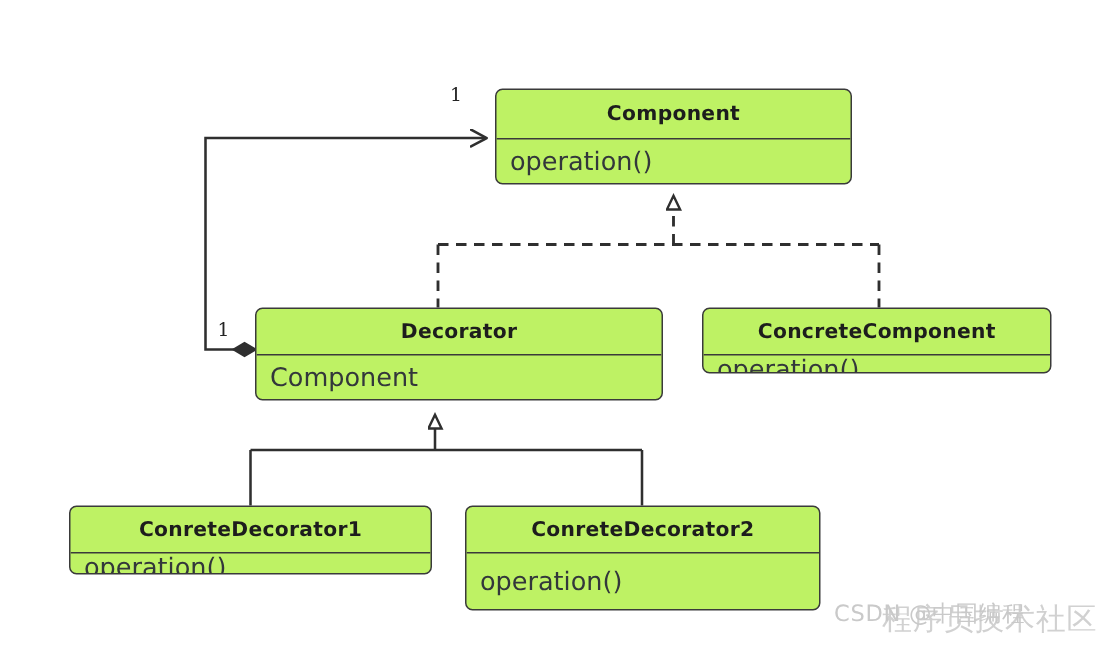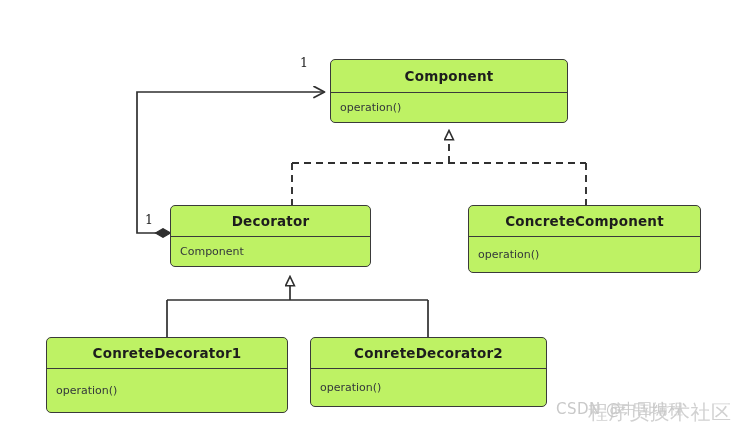--- a/index.html
+++ b/index.html
@@ -46,21 +46,21 @@
     color: #1d1d1d;
     letter-spacing: 0.2px;
     border-bottom: 1.6px solid #3a3a3a;
     box-sizing: border-box;
   }
   .uml-attrs {
     flex: 1 1 auto;
     display: flex;
     align-items: center;
     padding-left: 9px;
-    font-size: 11px;
+    font-size: 17px;
     color: #33373b;
     box-sizing: border-box;
   }
   .mult-label {
     position: absolute;
     font-size: 12.5px;
     color: #242424;
     font-family: "DejaVu Serif", "Liberation Serif", serif;
   }
   .watermark {
@@ -114,31 +114,31 @@
       <path d="M 167 300 L 167 337" fill="none" stroke="#2f2f2f" stroke-width="1.7" stroke-linecap="butt"></path>
       <path d="M 428 300 L 428 337" fill="none" stroke="#2f2f2f" stroke-width="1.7" stroke-linecap="butt"></path>
     </g>
   </svg>
 
   <div class="uml-class" id="box-component" style="left:330px; top:59px; width:238px; height:64px;">
     <div class="uml-name" style="height:33px;">Component</div>
     <div class="uml-attrs">operation()</div>
   </div>
 
-  <div class="uml-class" id="box-decorator" style="left:170px; top:205px; width:201px; height:62px;">
+  <div class="uml-class" id="box-decorator" style="left:170px; top:205px; width:272px; height:62px;">
     <div class="uml-name" style="height:31px;">Decorator</div>
     <div class="uml-attrs">Component</div>
   </div>
 
-  <div class="uml-class" id="box-concrete-component" style="left:468px; top:205px; width:233px; height:68px;">
+  <div class="uml-class" id="box-concrete-component" style="left:468px; top:205px; width:233px; height:44px;">
     <div class="uml-name" style="height:31px;">ConcreteComponent</div>
     <div class="uml-attrs">operation()</div>
   </div>
 
-  <div class="uml-class" id="box-conrete-decorator-1" style="left:46px; top:337px; width:242px; height:76px;">
+  <div class="uml-class" id="box-conrete-decorator-1" style="left:46px; top:337px; width:242px; height:46px;">
     <div class="uml-name" style="height:31px;">ConreteDecorator1</div>
     <div class="uml-attrs">operation()</div>
   </div>
 
   <div class="uml-class" id="box-conrete-decorator-2" style="left:310px; top:337px; width:237px; height:70px;">
     <div class="uml-name" style="height:31px;">ConreteDecorator2</div>
     <div class="uml-attrs">operation()</div>
   </div>
 
   <div class="mult-label" style="left:300px; top:55px;">1</div>

